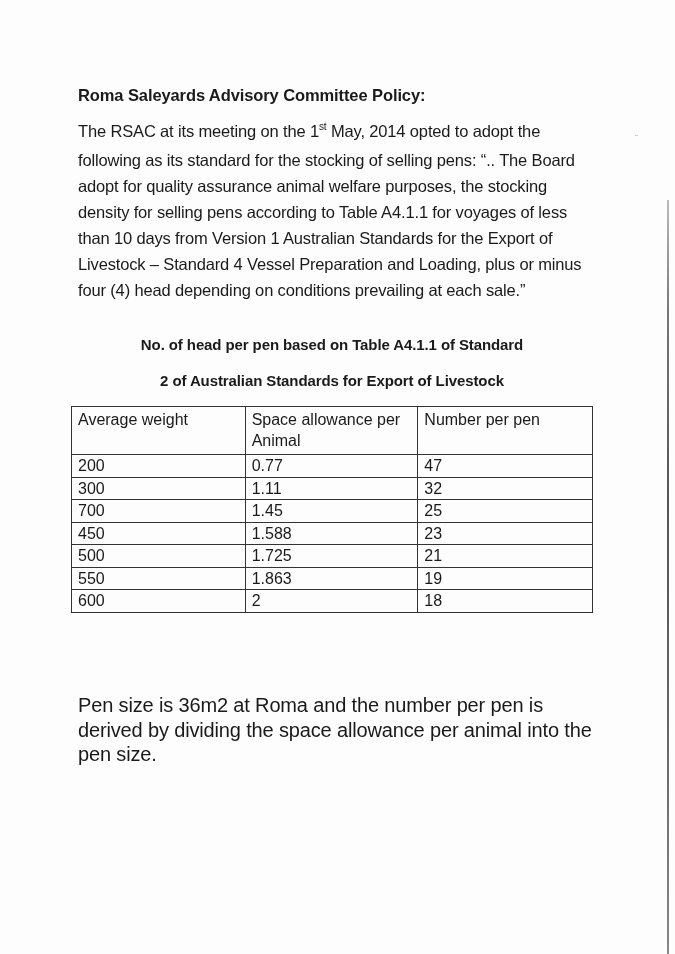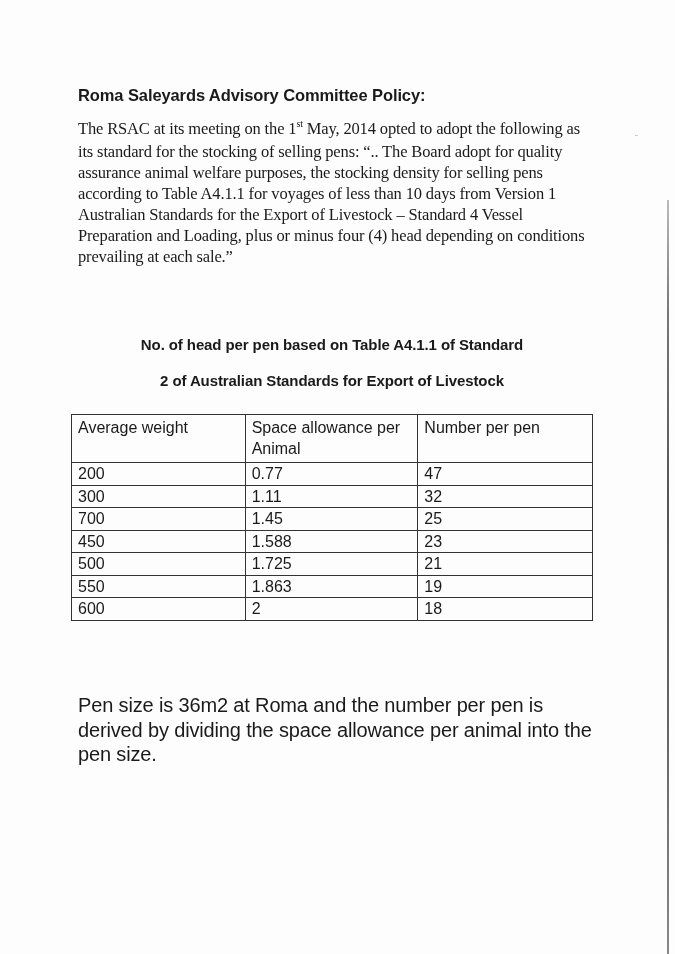--- a/index.html
+++ b/index.html
@@ -3,27 +3,27 @@
 <meta charset="utf-8">
 <style>
   html, body { margin: 0; padding: 0; background: #ffffff; }
   body { width: 675px; height: 954px; position: relative; overflow: hidden;
          font-family: "Liberation Sans", "DejaVu Sans", sans-serif; color: #1a1a1a; }
   .page { position: absolute; left: 0; top: 0; width: 675px; height: 954px; background: #fdfdfd; }
   .scan-edge { position: absolute; left: 667px; top: 200px; width: 2px; height: 754px;
                background: linear-gradient(to bottom, #bbb 0%, #777 15%, #555 40%, #666 70%, #888 100%); }
   .speck { position: absolute; left: 635px; top: 135px; width: 3px; height: 1px; background: #ccc; }
   .heading { position: absolute; left: 78px; top: 86px; font-size: 16.5px; font-weight: bold; letter-spacing: -0.1px; }
-  .para { position: absolute; left: 78px; top: 118px; width: 520px; font-size: 16.5px; line-height: 21px; letter-spacing: -0.15px; font-family: Liberation Serif, serif; }
+  .para { position: absolute; left: 78px; top: 118px; width: 520px; font-size: 16.5px; line-height: 26px; letter-spacing: -0.15px; }
   .para sup { font-size: 10px; vertical-align: 0; position: relative; top: -7px; }
   .tcap { position: absolute; left: 70px; width: 524px; text-align: center; font-size: 15px; font-weight: bold; letter-spacing: -0.1px; }
   .tcap1 { top: 336px; }
   .tcap2 { top: 372px; }
   table.data { position: absolute; left: 71px; top: 406px; width: 522px; border-collapse: collapse;
-               font-size: 16px; margin-top: 8px; }
+               font-size: 16px; }
   table.data td, table.data th { border: 1.3px solid #333; padding: 0 6px; text-align: left; vertical-align: top;
                font-weight: normal; line-height: 21px; height: 21.5px; }
   table.data th { height: 45px; padding-top: 2px; line-height: 21px; }
   col.c1 { width: 174px; } col.c2 { width: 173px; } col.c3 { width: 175px; }
   .foot { position: absolute; left: 78px; top: 693px; width: 520px; font-size: 20px; line-height: 24.5px; letter-spacing: -0.15px; }
 </style>
 </head>
 <body>
 
 <div class="page">

